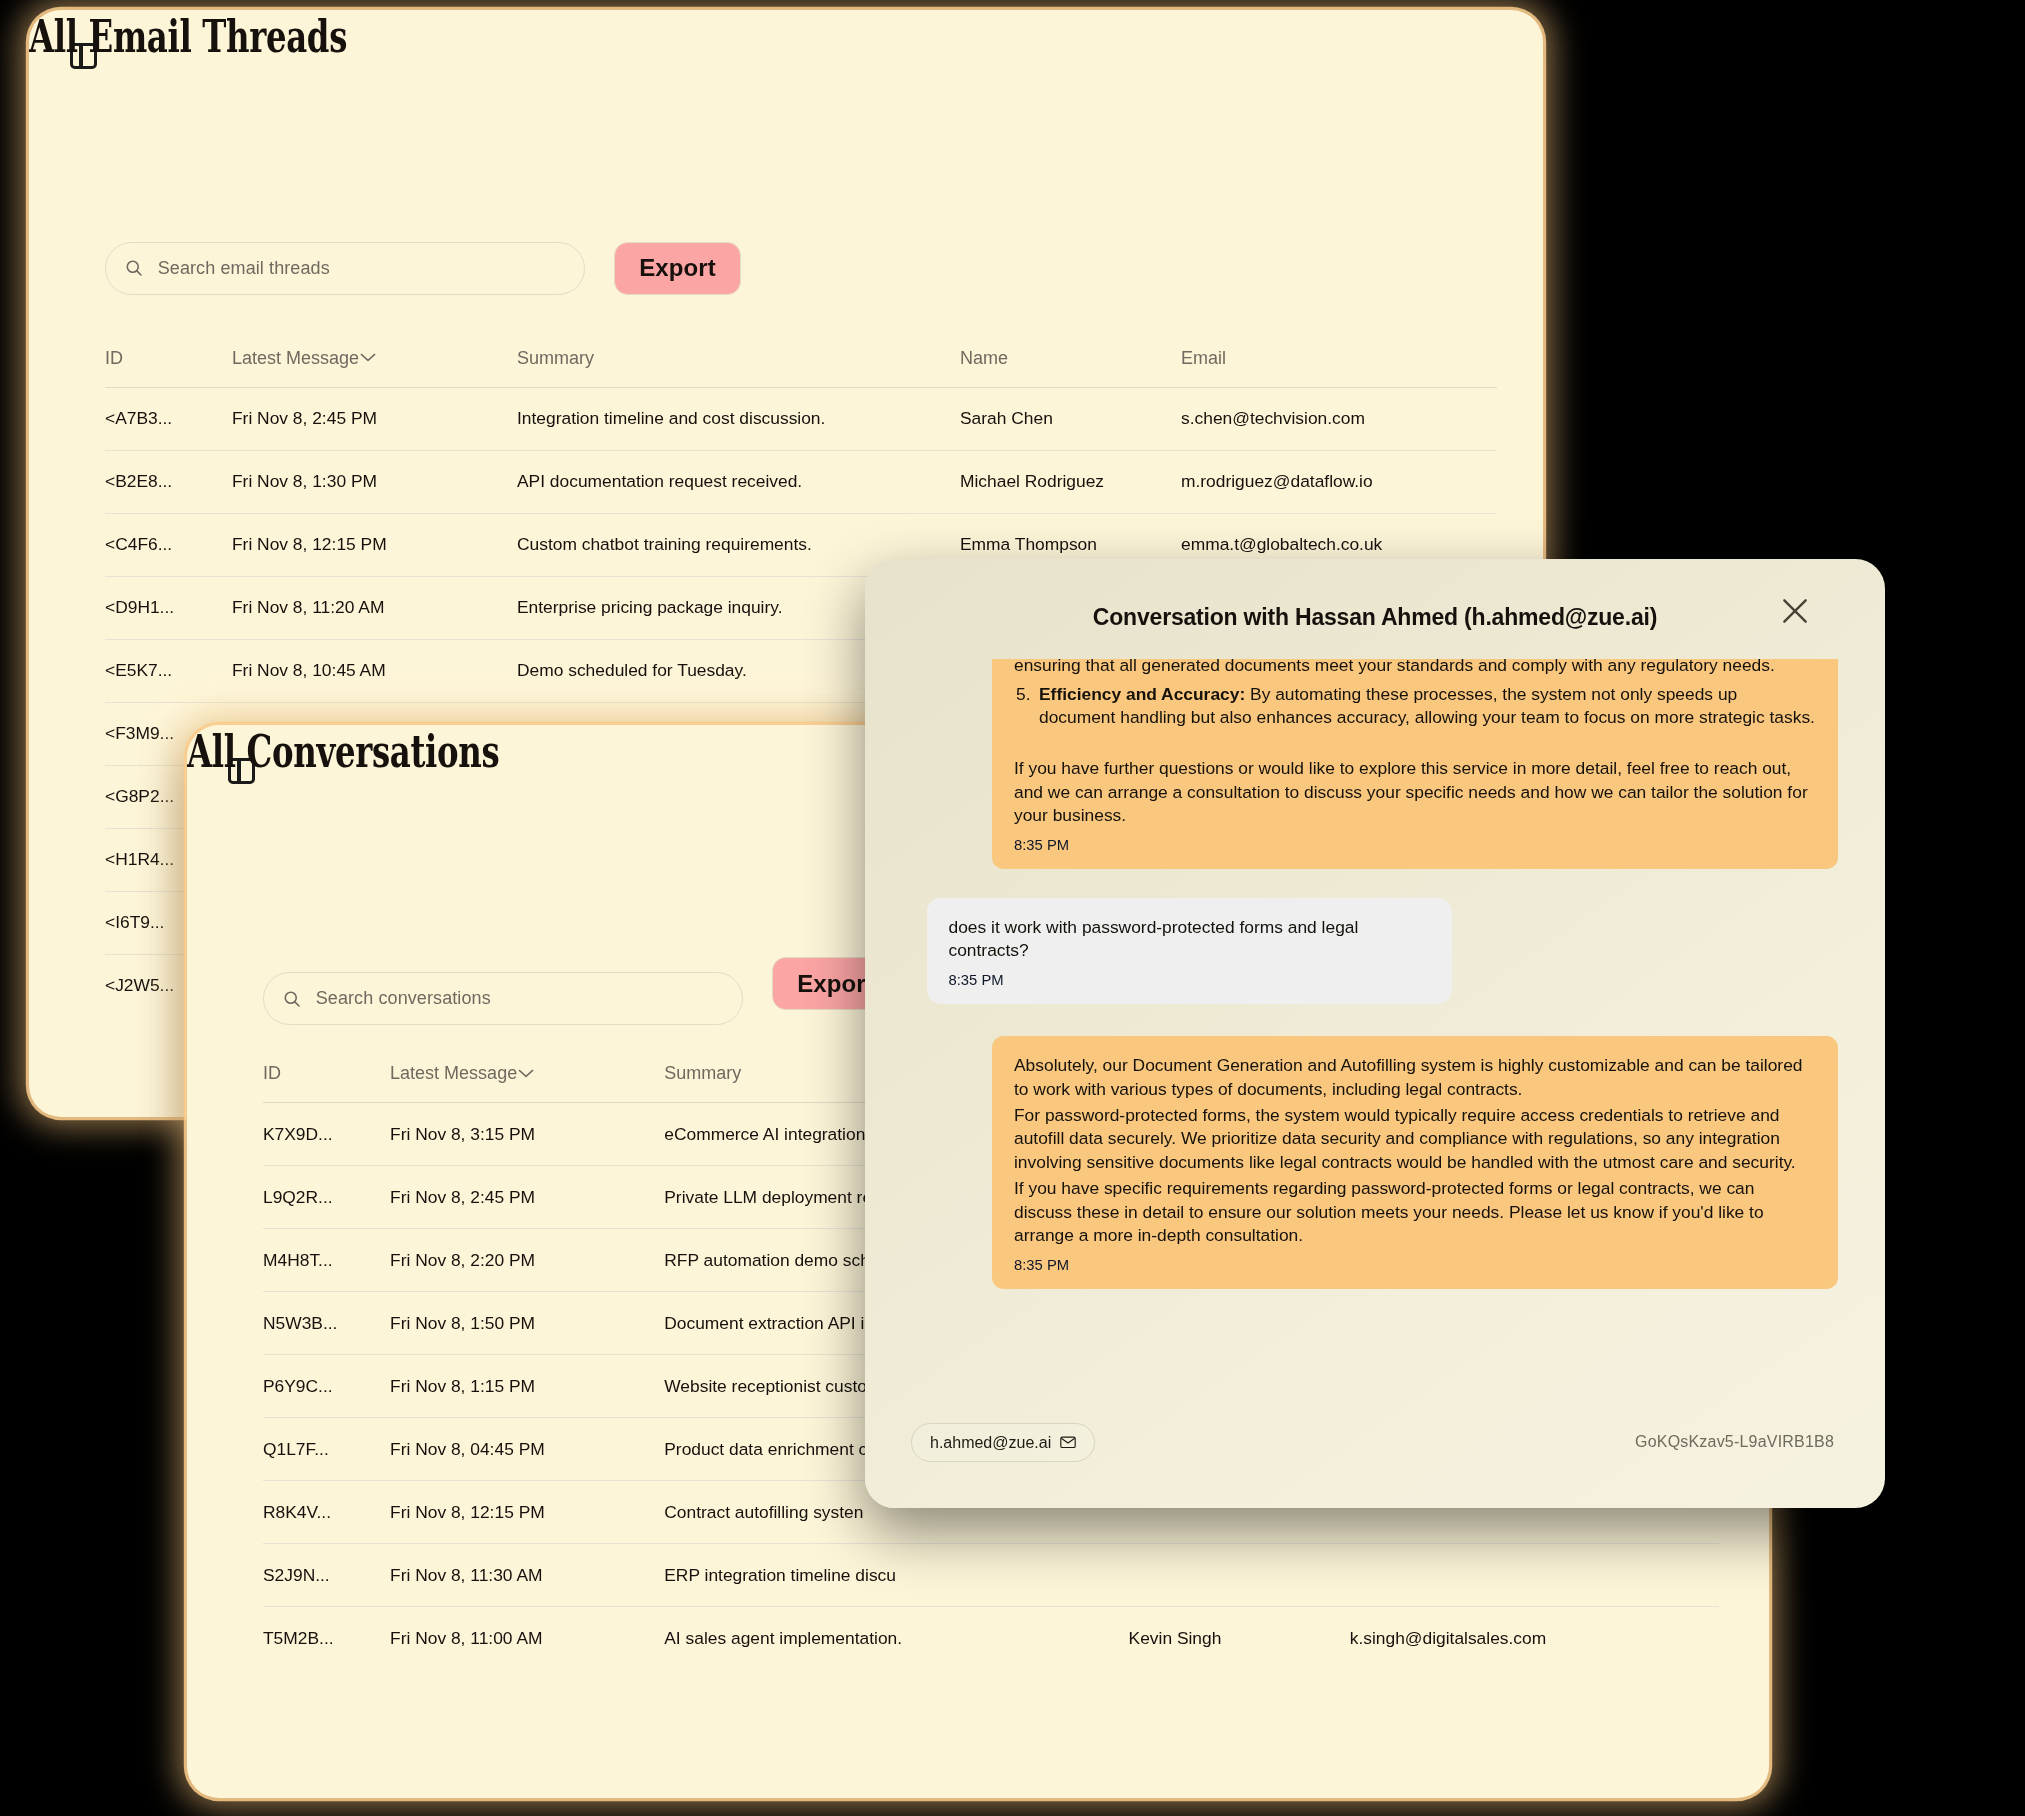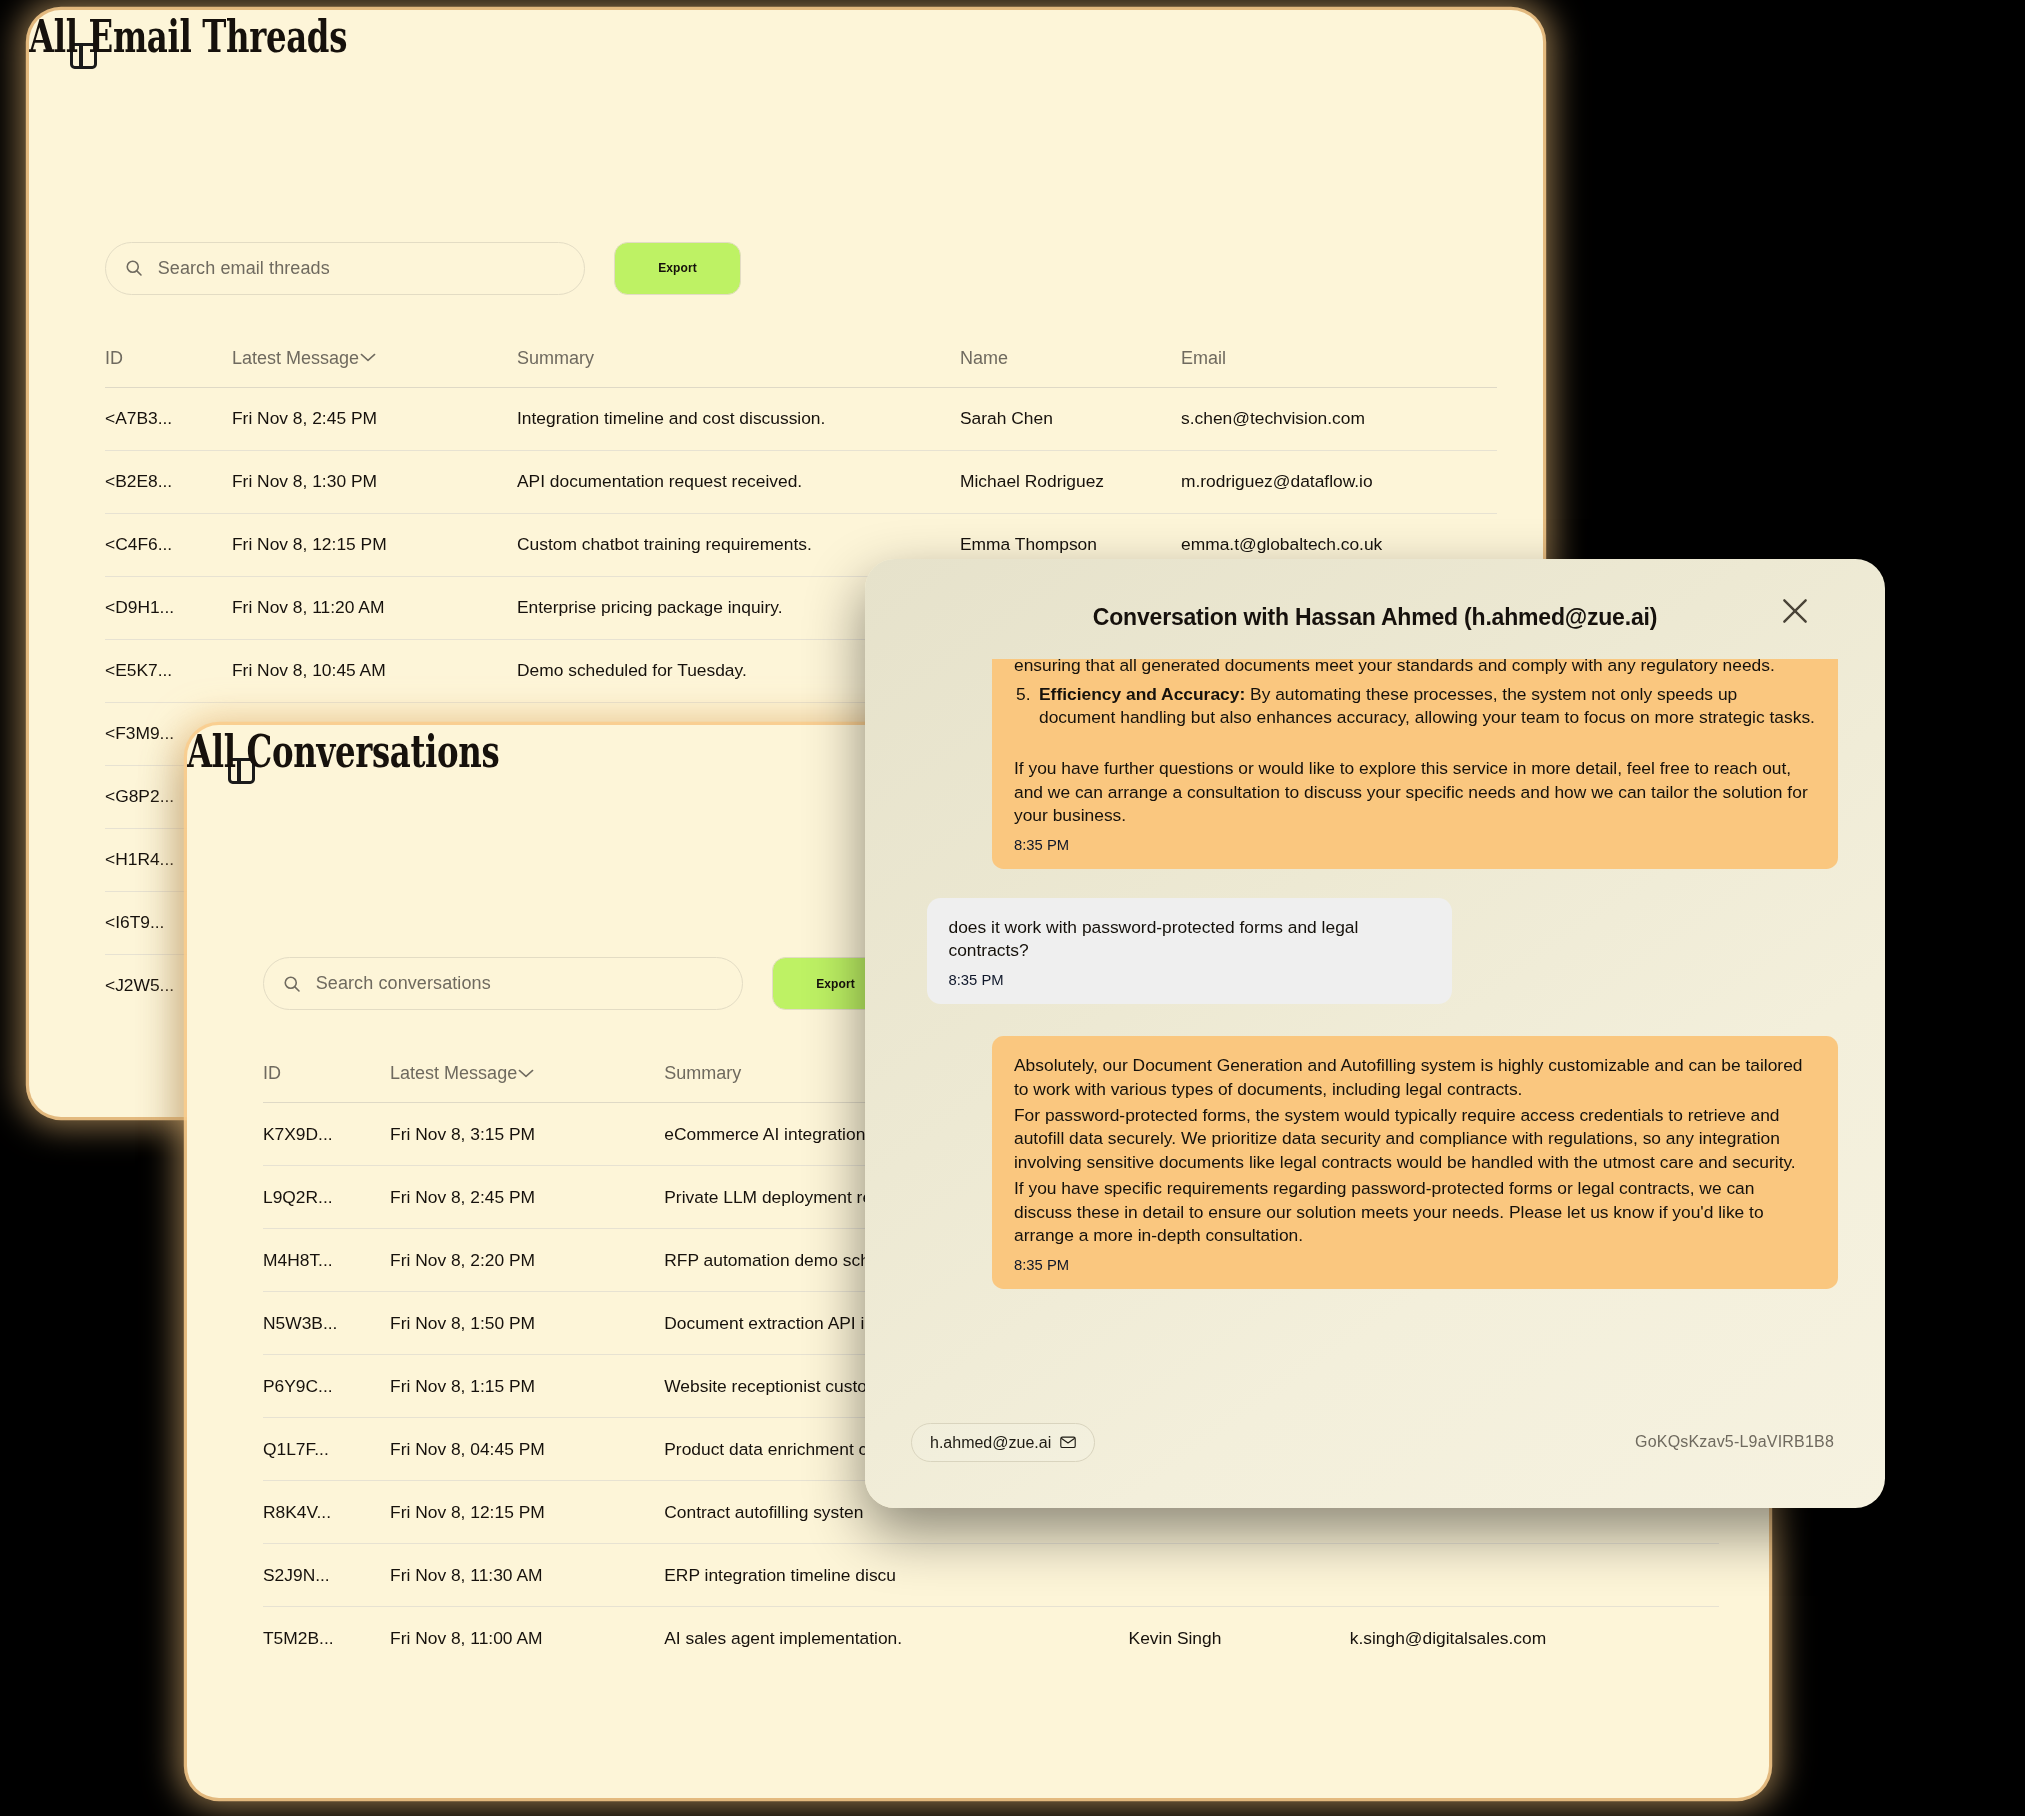--- a/index.html
+++ b/index.html
@@ -50,22 +50,22 @@
     background:#FDF5D8; border:1.6px solid #E3DCC4; border-radius:527px;
     padding:0 18px; gap:13.7px;
   }
   .search-box .mag{ flex:none; }
   .search-box .ph{
     font-size:18px; color:#6f6a5f; letter-spacing:0.1px; white-space:nowrap;
   }
 
   .export-btn{
     position:absolute; display:flex; align-items:center; justify-content:center;
-    background:#bef264; border:1.6px solid #E3DCC4; border-radius:13.7px;
-    font-size:12px; font-weight:700; color:#16110c; letter-spacing:0.1px;
+    background:#fca5a5; border:1.6px solid #E3DCC4; border-radius:13.7px;
+    font-size:24px; font-weight:700; color:#16110c; letter-spacing:0.1px;
     cursor:pointer;
   }
 
   table{ position:absolute; border-collapse:collapse; table-layout:fixed; }
   th{
     text-align:left; font-weight:400; font-size:18px; color:#6f6a5f;
     padding:0 0 18px 0; white-space:nowrap;
   }
   th .sortwrap{ display:inline-flex; align-items:center; gap:1px; }
   td{
@@ -240,21 +240,21 @@
       </tbody>
   </table>
 </div>
 
 <div class="card" id="conv-card">
 
   <div class="toggle-icon" style="left:41px;top:33px;"></div>
 
   <div class="card-title" style="left:70px;top:95px;font-size:45px;">All Conversations</div>
 
-  <div class="search-box" style="left:76px;top:232px;width:480px;height:53px;">
+  <div class="search-box" style="left:76px;top:247px;width:480px;height:53px;">
     <svg class="mag" width="20" height="20" viewBox="0 0 24 24" fill="none">
       <circle cx="10.5" cy="10.5" r="6.6" stroke="#6f6a5f" stroke-width="1.9"></circle>
       <line x1="15.4" y1="15.4" x2="20.4" y2="20.4" stroke="#6f6a5f" stroke-width="1.9" stroke-linecap="round"></line>
     </svg>
     <span class="ph">Search conversations</span>
   </div>
 
   <div class="export-btn" style="left:585px;top:232px;width:127px;height:53px;">Export</div>
 
   <table id="conv-table" style="left:76px;top:338px;width:1456px;">

